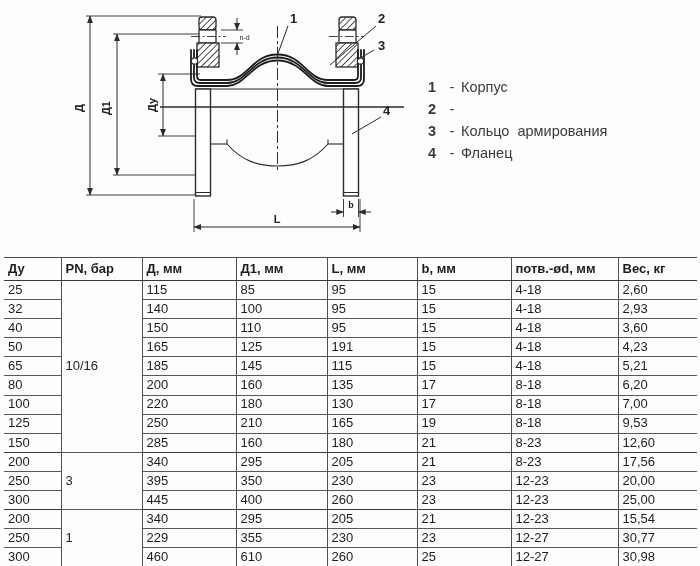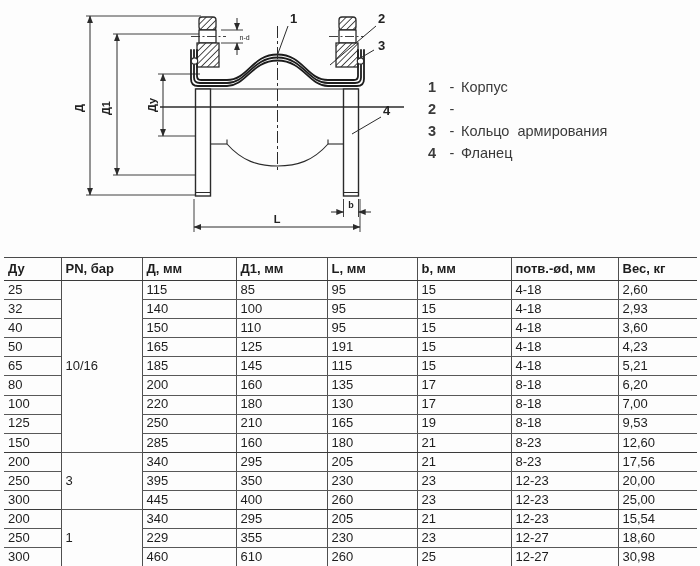--- a/index.html
+++ b/index.html
@@ -324,21 +324,21 @@
           <td>12-23</td>
           <td>15,54</td>
         </tr>
         <tr>
           <td>250</td>
           <td>229</td>
           <td>355</td>
           <td>230</td>
           <td>23</td>
           <td>12-27</td>
-          <td>18,60</td>
+          <td>30,77</td>
         </tr>
         <tr>
           <td>300</td>
           <td>460</td>
           <td>610</td>
           <td>260</td>
           <td>25</td>
           <td>12-27</td>
           <td>30,98</td>
         </tr>

